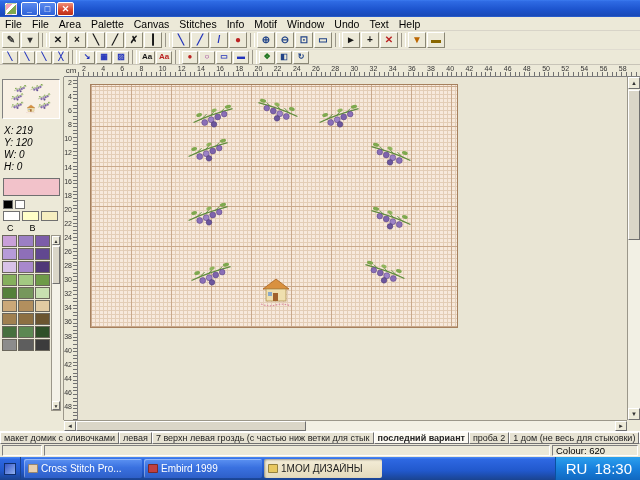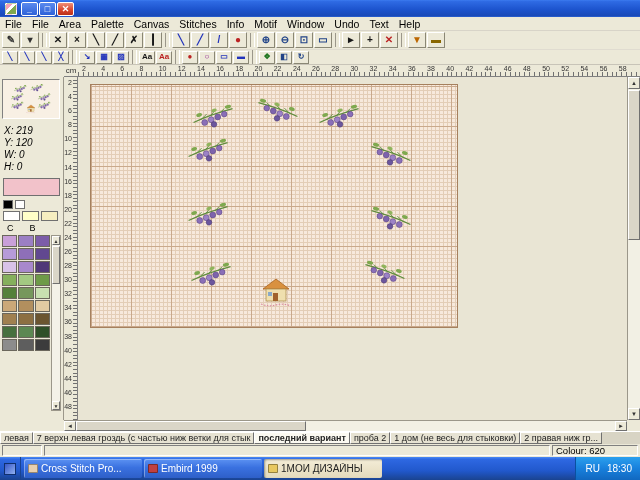--- a/index.html
+++ b/index.html
@@ -124,21 +124,21 @@
   .task-buttons { flex:1; display:flex; gap:2px; padding:2px 3px; overflow:hidden; }
   .task-btn { flex:0 1 118px; min-width:60px; display:flex; align-items:center; gap:3px; padding:0 4px;
     background:linear-gradient(180deg,#5C92F2 0%,#3A71E0 45%,#2E5FC8 100%);
     border-radius:2px; color:#fff; font-size:10px; box-shadow:inset 1px 1px 0 rgba(255,255,255,.35); }
   .task-btn.active { background:linear-gradient(180deg,#F4EDD8 0%,#E4DABC 100%); color:#222;
     box-shadow:inset 1px 1px 2px rgba(0,0,0,.35); }
   .task-icon { width:10px; height:9px; flex:none; border:1px solid rgba(0,0,0,.35); border-radius:1px; }
   .task-label { white-space:nowrap; overflow:hidden; }
   .tray { flex:none; display:flex; align-items:center; gap:7px; padding:0 8px 0 10px;
     background:linear-gradient(180deg,#2BA0EE 0%,#1880DC 50%,#1168C0 100%);
-    border-left:1px solid #0A50A0; color:#fff; font-size:10px; }
+    border-left:1px solid #0A50A0; color:#fff; font-size:15px; }
 </style>
 </head>
 <body>
 
 <svg width="0" height="0" style="position:absolute" aria-hidden="true">
   <defs>
     <symbol id="olive-branch" viewBox="0 0 48 28">
       <path d="M2 21 Q 18 13 44 6" stroke="#5E8C3C" stroke-width="1.3" fill="none"></path>
       <path d="M10 18 l6 -6 M20 14 l5 -6 M30 11 l5 -5" stroke="#5E8C3C" stroke-width="1" fill="none"></path>
       <ellipse cx="8" cy="13" rx="3.2" ry="2" fill="#7FA94F" transform="rotate(-20 8 13)"></ellipse>
@@ -483,20 +483,21 @@
     <div class="sb-btn down">▼</div>
   </div>
   <div class="hscroll">
     <div class="sb-btn">◄</div>
     <div class="h-thumb"></div>
     <div class="h-track"></div>
     <div class="sb-btn">►</div>
   </div>
 
   <div class="tabs" id="tabs">
+      <div class="tab">макет домик с оливочками</div>
       <div class="tab">левая</div>
       <div class="tab">7 верхн левая гроздь (с частью ниж ветки для стык</div>
       <div class="tab active">последний вариант</div>
       <div class="tab">проба 2</div>
       <div class="tab">1 дом (не весь для стыковки)</div>
       <div class="tab">2 правая ниж гр...</div>
     </div>
 
   <div class="statusbar">
     <div class="status-panel small"></div>

